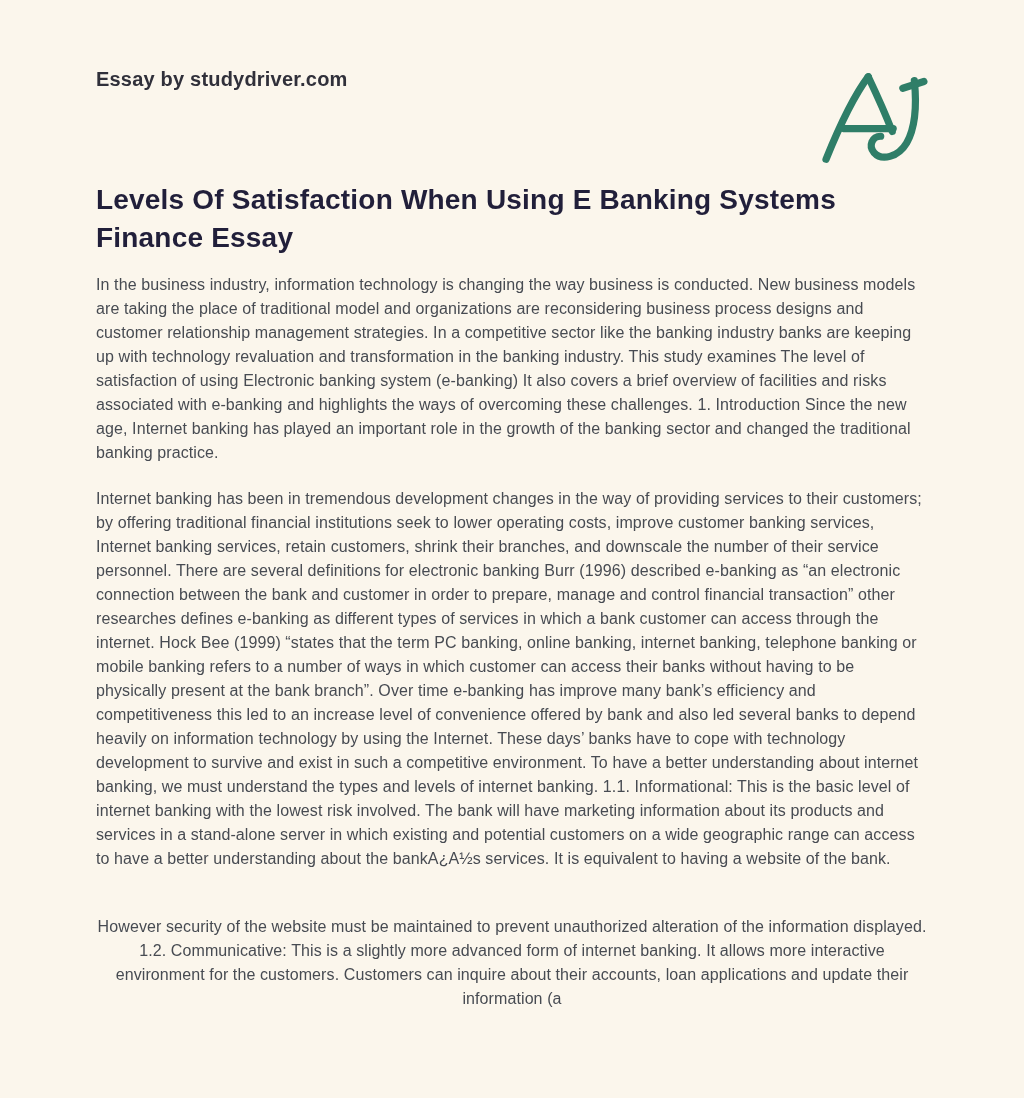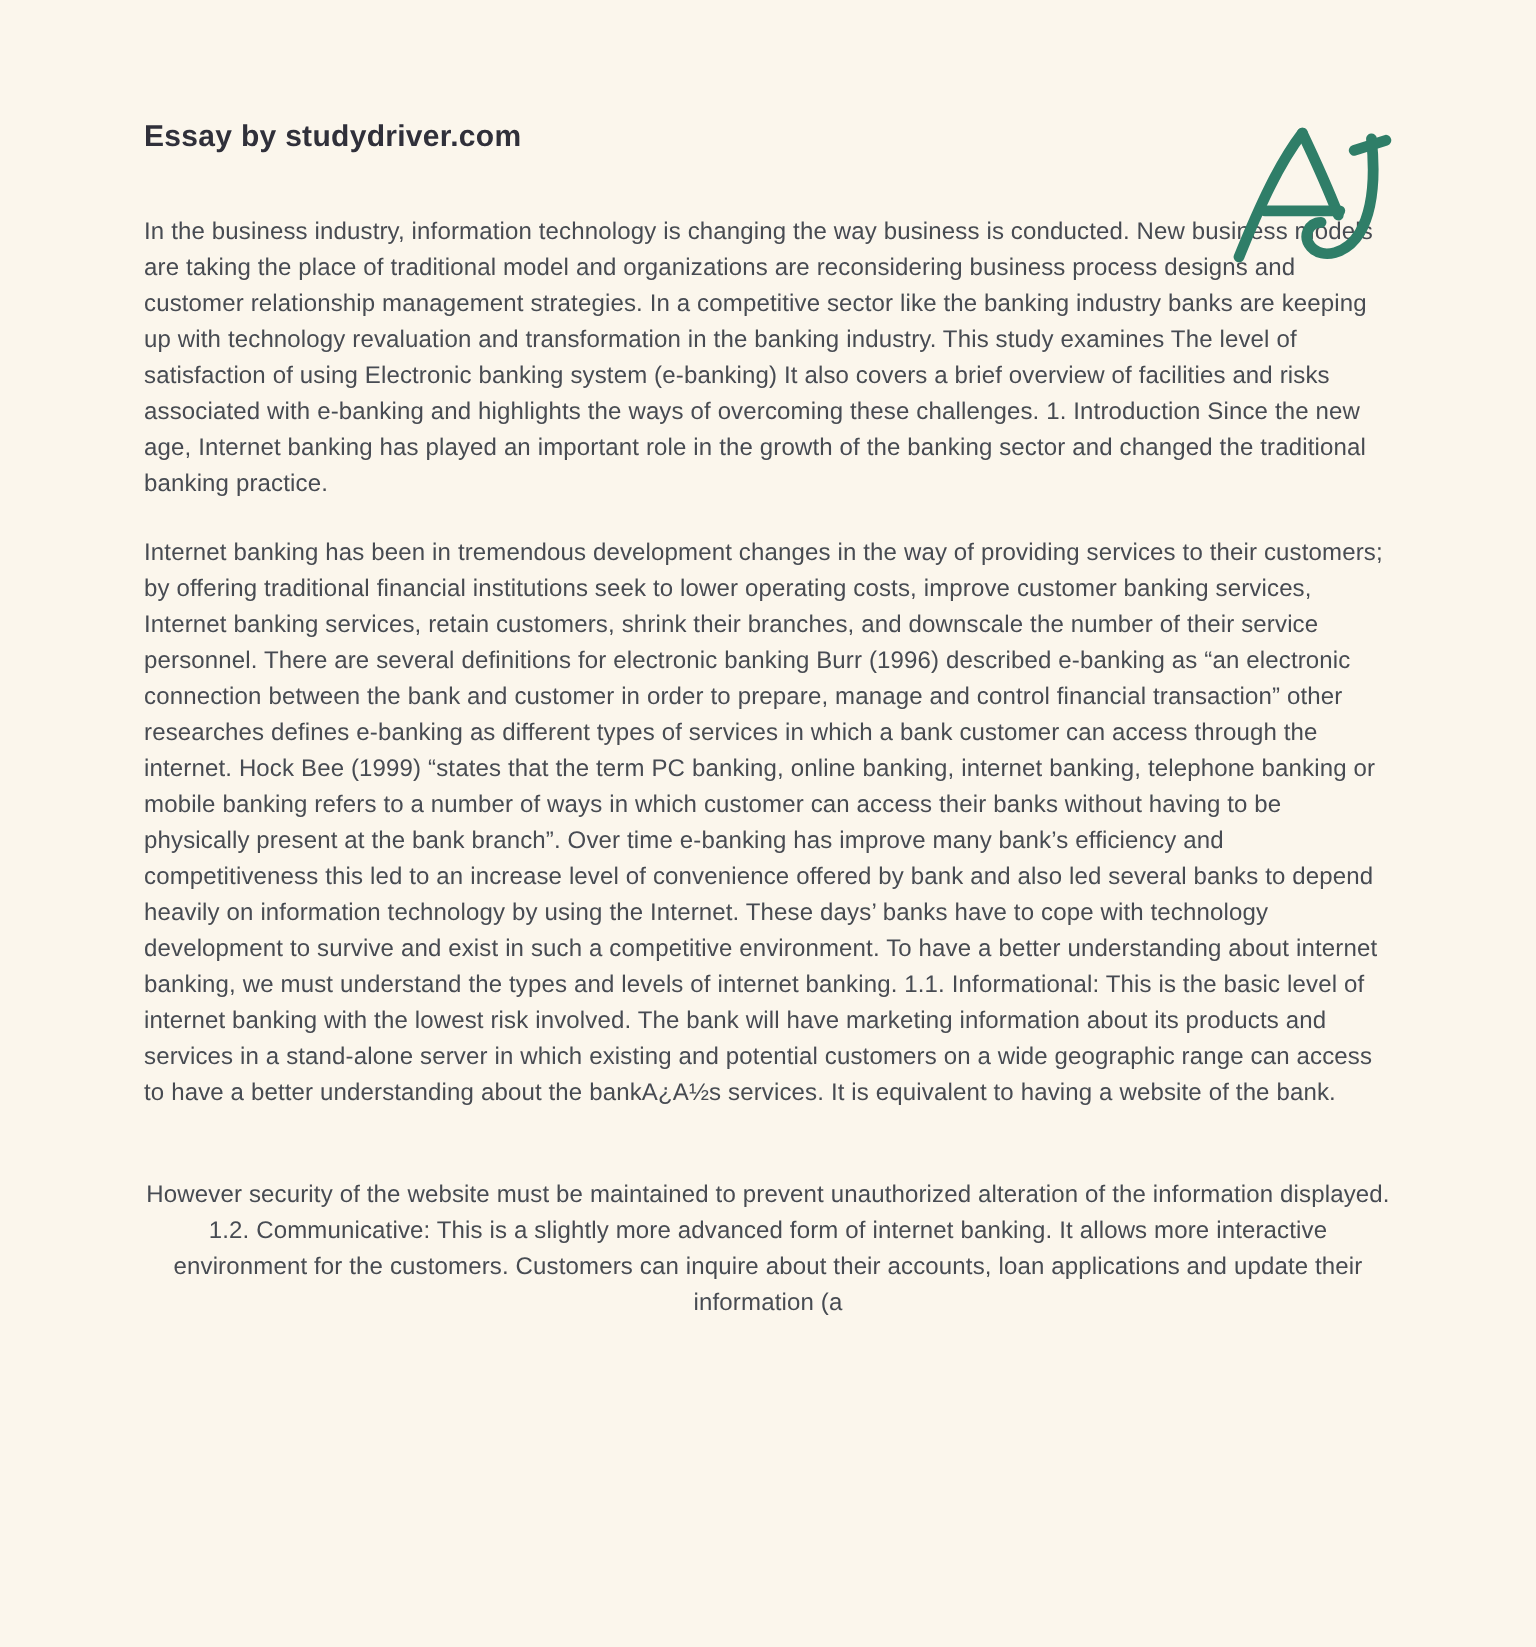--- a/index.html
+++ b/index.html
@@ -6,21 +6,21 @@
   html, body { background: #fbf6ec; }
   body { font-family: "Liberation Sans", sans-serif; }
   .page {
     position: relative;
     width: 1024px;
     height: 1098px;
     background: #fbf6ec;
     overflow: hidden;
     margin: 0 auto;
   }
-  .content { padding: 12px 96px; }
+  .content { padding: 0 96px; }
 
   .header { position: relative; padding-top: 68px; }
   .byline {
     font-size: 20px;
     font-weight: 700;
     color: #30303a;
     letter-spacing: 0.2px;
   }
   .source {
     margin-top: 22px;
@@ -45,21 +45,21 @@
 
   .essay-title {
     margin-top: 90px;
     font-size: 28px;
     line-height: 1.36;
     font-weight: 700;
     color: #211f3a;
     letter-spacing: 0.2px;
   }
 
-  .essay-body { margin-top: 40px; }
+  .essay-body { margin-top: 16px; }
   .essay-body p {
     font-size: 16px;
     line-height: 24px;
     color: #474b52;
     margin-bottom: 22px;
     letter-spacing: 0.1px;
   }
   .essay-body p:nth-child(3) { margin-top: 44px; text-align: center; }
 </style>
 </head>
@@ -75,20 +75,21 @@
           <path d="M5 93 C 20 56, 33 28, 49 7"></path>
           <path d="M49 7 C 58 26, 67 46, 74 64"></path>
           <path d="M23 61 L 75 61"></path>
           <path d="M97 11 C 100 40, 97 62, 89 76 C 80 91, 63 95, 55 86 C 49 79, 53 69, 62 69"></path>
           <path d="M85 19 L 107 12"></path>
         </svg>
       </div>
     </header>
 
     <main>
+      <h1 class="essay-title">Levels Of Satisfaction When Using E Banking Systems Finance Essay</h1>
       <div class="essay-body">
           <p>In the business industry, information technology is changing the way business is conducted. New business models are taking the place of traditional model and organizations are reconsidering business process designs and customer relationship management strategies. In a competitive sector like the banking industry banks are keeping up with technology revaluation and transformation in the banking industry. This study examines The level of satisfaction of using Electronic banking system (e-banking) It also covers a brief overview of facilities and risks associated with e-banking and highlights the ways of overcoming these challenges. 1. Introduction Since the new age, Internet banking has played an important role in the growth of the banking sector and changed the traditional banking practice.</p>
           <p>Internet banking has been in tremendous development changes in the way of providing services to their customers; by offering traditional financial institutions seek to lower operating costs, improve customer banking services, Internet banking services, retain customers, shrink their branches, and downscale the number of their service personnel. There are several definitions for electronic banking Burr (1996) described e-banking as “an electronic connection between the bank and customer in order to prepare, manage and control financial transaction” other researches defines e-banking as different types of services in which a bank customer can access through the internet. Hock Bee (1999) “states that the term PC banking, online banking, internet banking, telephone banking or mobile banking refers to a number of ways in which customer can access their banks without having to be physically present at the bank branch”. Over time e-banking has improve many bank’s efficiency and competitiveness this led to an increase level of convenience offered by bank and also led several banks to depend heavily on information technology by using the Internet. These days’ banks have to cope with technology development to survive and exist in such a competitive environment. To have a better understanding about internet banking, we must understand the types and levels of internet banking. 1.1. Informational: This is the basic level of internet banking with the lowest risk involved. The bank will have marketing information about its products and services in a stand-alone server in which existing and potential customers on a wide geographic range can access to have a better understanding about the bankA¿A½s services. It is equivalent to having a website of the bank.</p>
           <p>However security of the website must be maintained to prevent unauthorized alteration of the information displayed. 1.2. Communicative: This is a slightly more advanced form of internet banking. It allows more interactive environment for the customers. Customers can inquire about their accounts, loan applications and update their information (a</p>
         </div>
     </main>
 
   </div>
 </div>
 

